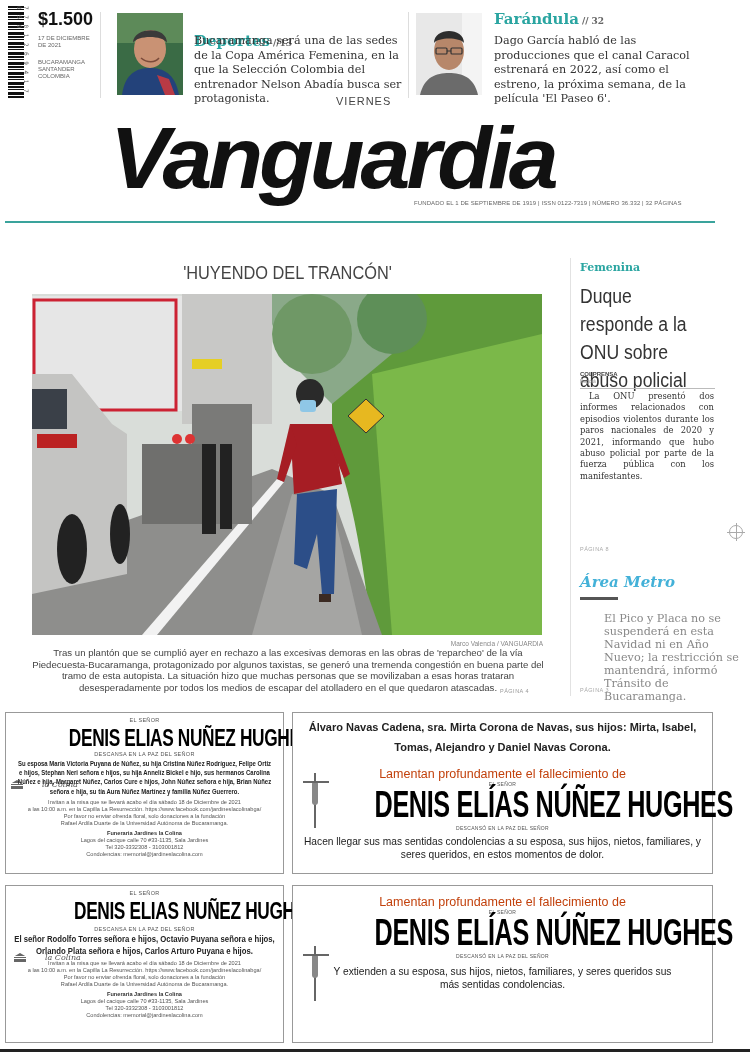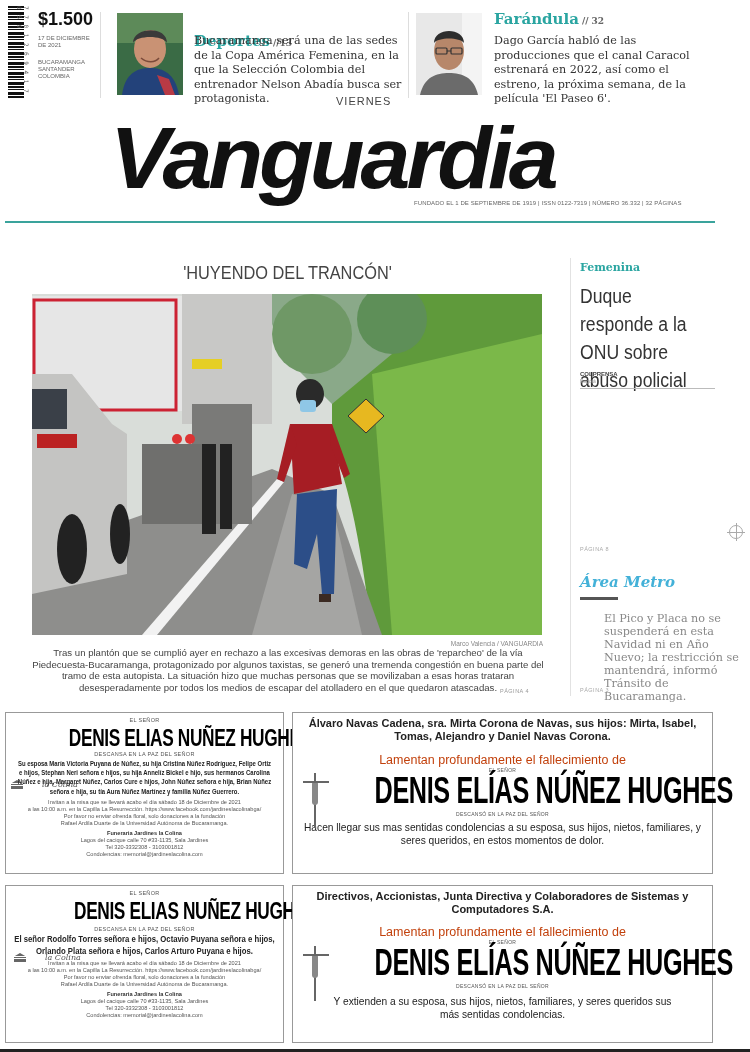--- a/index.html
+++ b/index.html
@@ -62,21 +62,21 @@
   .colina-mark { width: 12px; height: 9px; background: linear-gradient(180deg, #666 0 30%, #fff 30% 45%, #666 45% 60%, #fff 60% 70%, #666 70%); clip-path: polygon(0 40%, 50% 0, 100% 40%, 100% 100%, 0 100%); }
   .colina-text { font-family: "DejaVu Serif", serif; font-style: italic; font-size: 8px; color: #555; }
   .family { font-size: 7px; line-height: 9.2px; font-weight: bold; color: #222; transform: scaleX(0.85); }
   .family-lg { font-size: 9px; line-height: 12px; font-weight: bold; color: #222; transform: scaleX(0.86); }
   .small-info { font-size: 5.6px; line-height: 7px; color: #555; }
   .small-info b { color: #333; }
   .cross { position: absolute; width: 30px; height: 60px; }
   .cross::before { content: ""; position: absolute; left: 13px; top: 0; width: 2px; height: 55px; background: #666; }
   .cross::after { content: ""; position: absolute; left: 2px; top: 8px; width: 26px; height: 2px; background: #666; }
   .cross .corpus { position: absolute; left: 11px; top: 8px; width: 6px; height: 24px; background: #888; border-radius: 3px; }
-  .sender { font-size: 11px; line-height: 13px; font-weight: bold; color: #222; }
+  .sender { font-size: 11px; line-height: 20px; font-weight: bold; color: #222; }
   .lament { font-size: 12.5px; color: #c2410c; }
   .condol { font-size: 10.2px; line-height: 13px; color: #222; }
 
   .bottom-rule { position: absolute; left: 0; top: 1049px; width: 750px; height: 3px; background: #222; }
 </style>
 </head>
 <body>
 
 <div class="barcode"></div>
 <div class="barcode-num">7 7 0 1 2 6 9 4 1 7 0 5 9</div>
@@ -175,20 +175,21 @@
 <div class="caption">Tras un plantón que se cumplió ayer en rechazo a las excesivas demoras en las obras de 'reparcheo' de la vía Piedecuesta-Bucaramanga, protagonizado por algunos taxistas, se generó una tremenda congestión en buena parte del tramo de esta autopista. La situación hizo que muchas personas que se movilizaban a esas horas trataran desesperadamente por todos los medios de  escapar del atolladero en el que quedaron atascadas.</div>
 <div class="caption-page">PÁGINA 4</div>
 
 <div class="rcol-border"></div>
 <div class="section" style="left:580px;top:261px;">Femenina</div>
 <div class="headline">Duque responde a la  ONU sobre abuso policial</div>
 <div class="byline">COLPRENSA</div>
 <div class="byline-loc">Bogotá</div>
 <div class="hr-thin"></div>
 <div class="body-text">
+  <p>La ONU presentó dos informes relacionados con episodios violentos durante los paros nacionales de 2020 y 2021, informando que hubo abuso policial por parte de la fuerza pública con los manifestantes.</p>
 </div>
 <div class="page-ref" style="left:580px;top:546px;">PÁGINA 8</div>
 
 <div class="metro-title">Área Metro</div>
 <div class="metro-bar"></div>
 <div class="metro-text">El Pico y Placa no se suspenderá en esta Navidad ni en Año Nuevo; la restricción se mantendrá, informó Tránsito de Bucaramanga.</div>
 <div class="page-ref" style="left:580px;top:687px;">PÁGINA 3</div>
 
 <div class="crosshair"></div>
 
@@ -244,21 +245,20 @@
   </div>
   <div class="small-info" style="margin-top:3px;">
     <div><b>Funeraria Jardines la Colina</b></div>
     <div>Lagos del cacique calle 70 #33-1135, Sala Jardines</div>
     <div>Tel 320-3332308 - 3103001812</div>
     <div>Condolencias: memorial@jardineslacolina.com</div>
   </div>
 </div>
 
 <div class="obit" style="left:292px;top:885px;width:421px;height:158px;">
-  <div class="sender" style="margin:4px 10px 0;">Directivos, Accionistas, Junta Directiva y Colaboradores de Sistemas y Computadores S.A.</div>
   <div class="lament" style="margin-top:9px;">Lamentan profundamente el fallecimiento de</div>
   <div class="tiny" style="font-size:5px;">EL SEÑOR</div>
   <div class="cross" style="left:8px;top:60px;">
       <span class="corpus"></span>
     </div>
   <div class="obit-name" style="font-size:36px;line-height:36px;margin-left:22px;transform:scaleX(0.7);">DENIS ELÍAS NÚÑEZ HUGHES</div>
   <div class="tiny" style="font-size:5px;margin-top:2px;">DESCANSÓ EN LA PAZ DEL SEÑOR</div>
   <div class="condol" style="margin:6px 30px 0;">Y extienden a su esposa, sus hijos, nietos, familiares, y seres queridos sus más sentidas condolencias.</div>
 </div>
 

